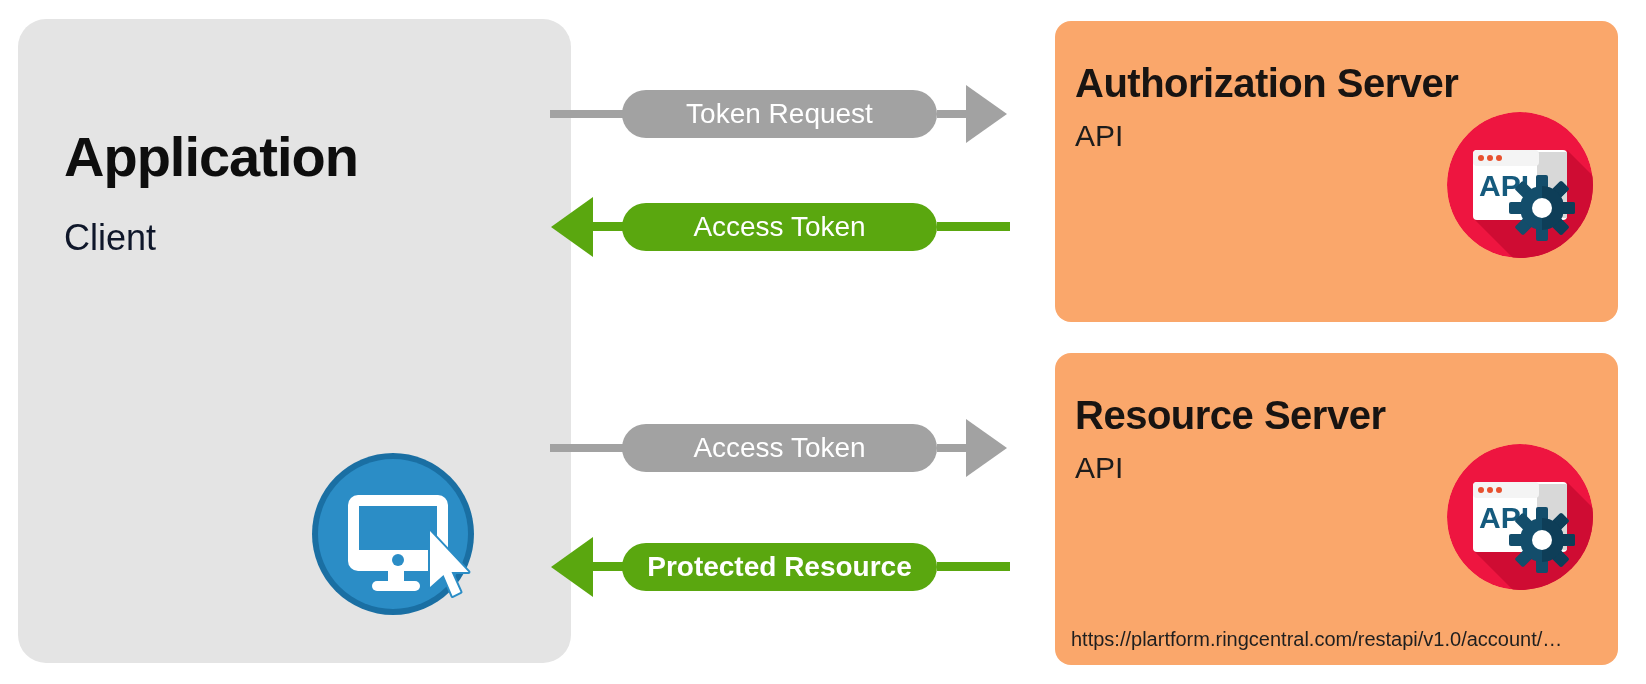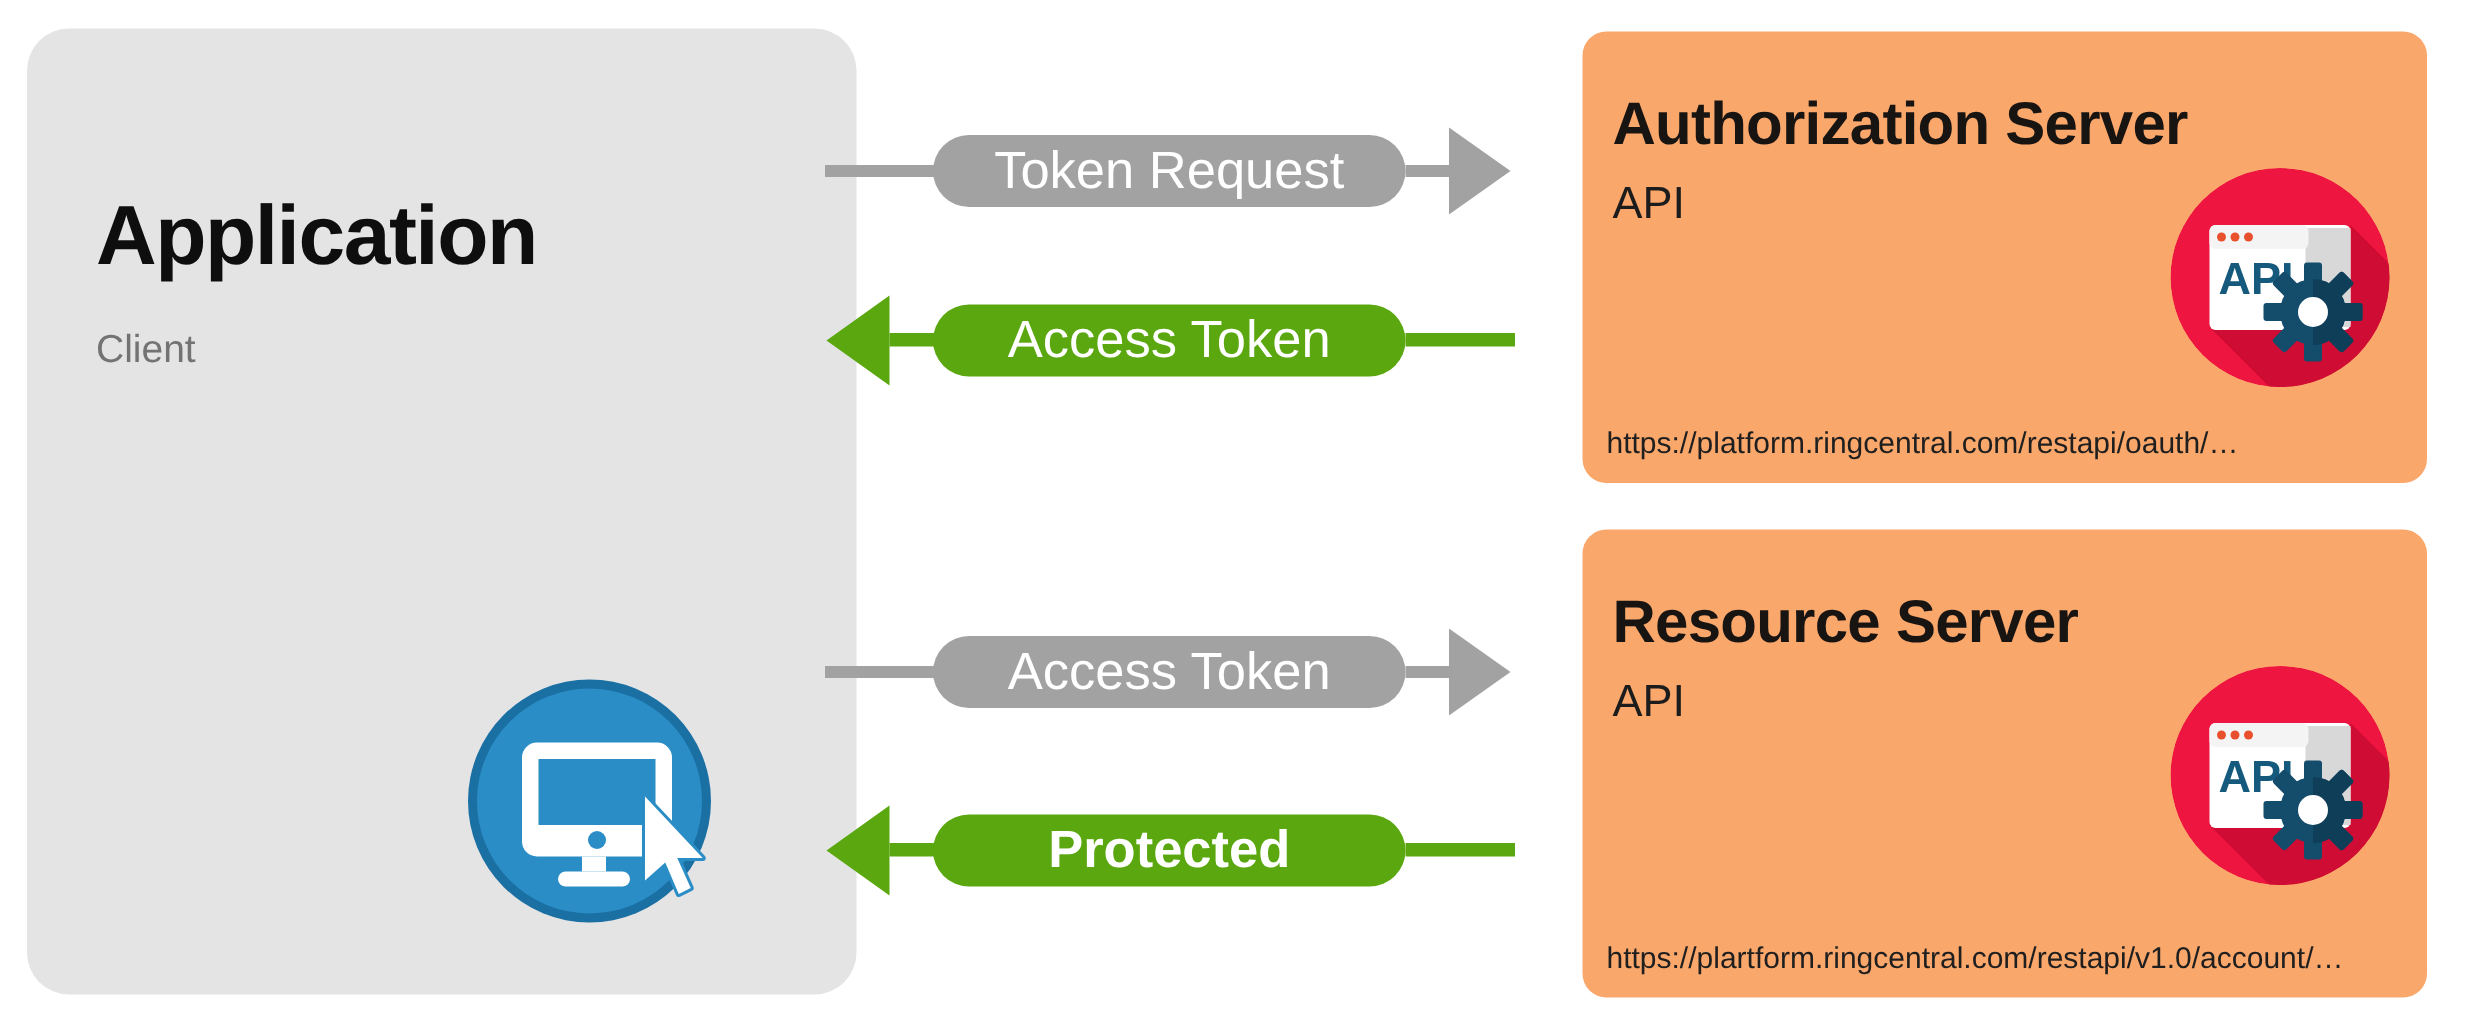--- a/index.html
+++ b/index.html
@@ -4,26 +4,26 @@
 <style>
   html,body{margin:0;padding:0;background:#ffffff;}
   body{font-family:"Liberation Sans","DejaVu Sans",sans-serif;}
   .canvas{position:relative;width:1646px;height:684px;background:#ffffff;overflow:hidden;}
 
   
   .app-box{position:absolute;left:18px;top:19px;width:553px;height:644px;
     background:#e4e4e4;border-radius:28px;}
   .app-title{position:absolute;left:46px;top:105px;font-size:56px;font-weight:bold;
     color:#0e0e0e;letter-spacing:-1px;}
-  .app-subtitle{position:absolute;left:46px;top:198px;font-size:26px;color:#737373;}
+  .app-subtitle{position:absolute;left:46px;top:198px;font-size:36px;color:#0f172a;}
 
   
   .hline{position:absolute;}
   .pill{position:absolute;left:622px;width:315px;height:48px;border-radius:24px;
-    color:#ffffff;font-size:35px;text-align:center;line-height:48px;}
+    color:#ffffff;font-size:28px;text-align:center;line-height:48px;}
   .pill.gray{background:#a2a2a2;}
   .pill.green{background:#5aa70f;}
   .line.gray{background:#a2a2a2;height:8px;}
   .line.green{background:#5aa70f;height:9px;}
   .tri-right{position:absolute;width:0;height:0;
     border-top:29px solid transparent;border-bottom:29px solid transparent;
     border-left:41px solid #a2a2a2;}
   .tri-left{position:absolute;width:0;height:0;
     border-top:30px solid transparent;border-bottom:30px solid transparent;
     border-right:42px solid #5aa70f;}
@@ -89,21 +89,20 @@
   <div>
     <div class="tri-left" style="left:551px;top:537px;"></div>
     <div class="hline line green" style="left:593px;top:562px;width:40px;"></div>
     <div class="pill green" style="top:543px;font-weight:bold;">Protected Resource</div>
     <div class="hline line green" style="left:937px;top:562px;width:73px;"></div>
   </div>
 
   <div class="server-box top">
     <div class="server-title">Authorization Server</div>
     <div class="server-sub">API</div>
-    <div class="server-url">https://platform.ringcentral.com/restapi/oauth/…</div>
 
     <svg class="api-icon" viewBox="0 0 146 146">
       <defs>
         <clipPath id="cir1">
             <circle cx="73" cy="73" r="73"></circle>
           </clipPath>
         <clipPath id="gr1">
             <rect x="0" y="-36" width="40" height="72"></rect>
           </clipPath>
       </defs>

